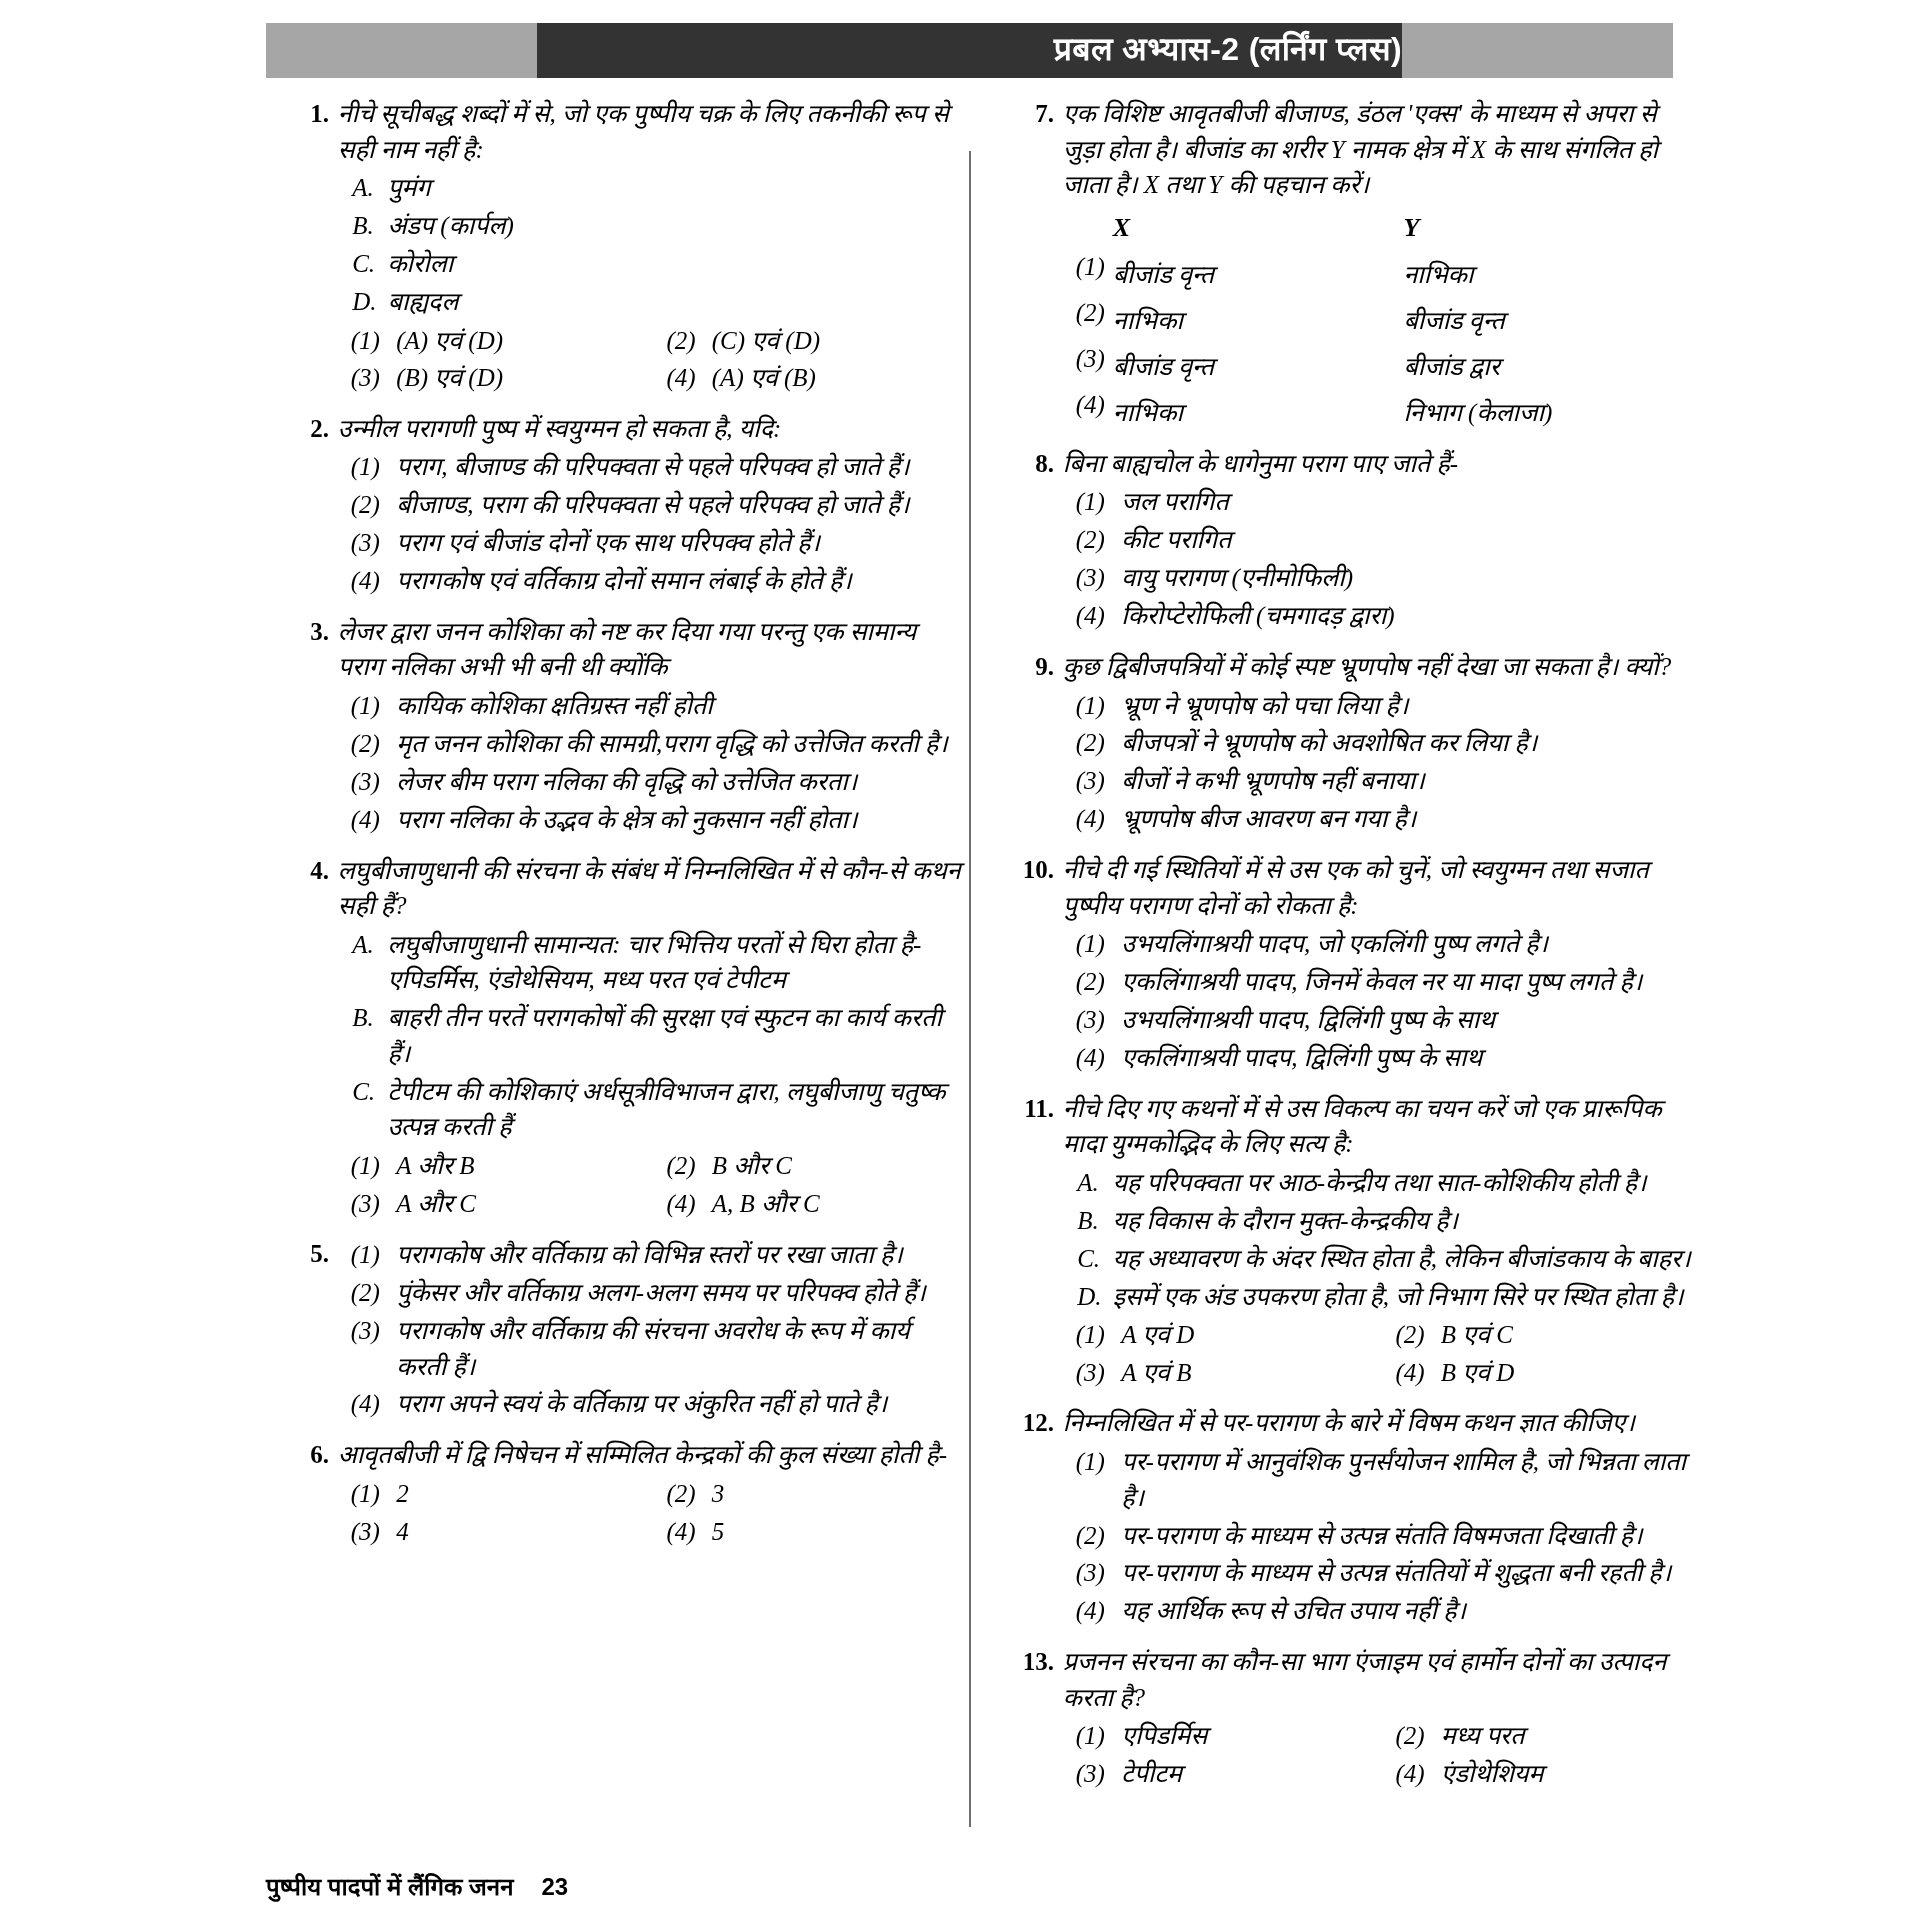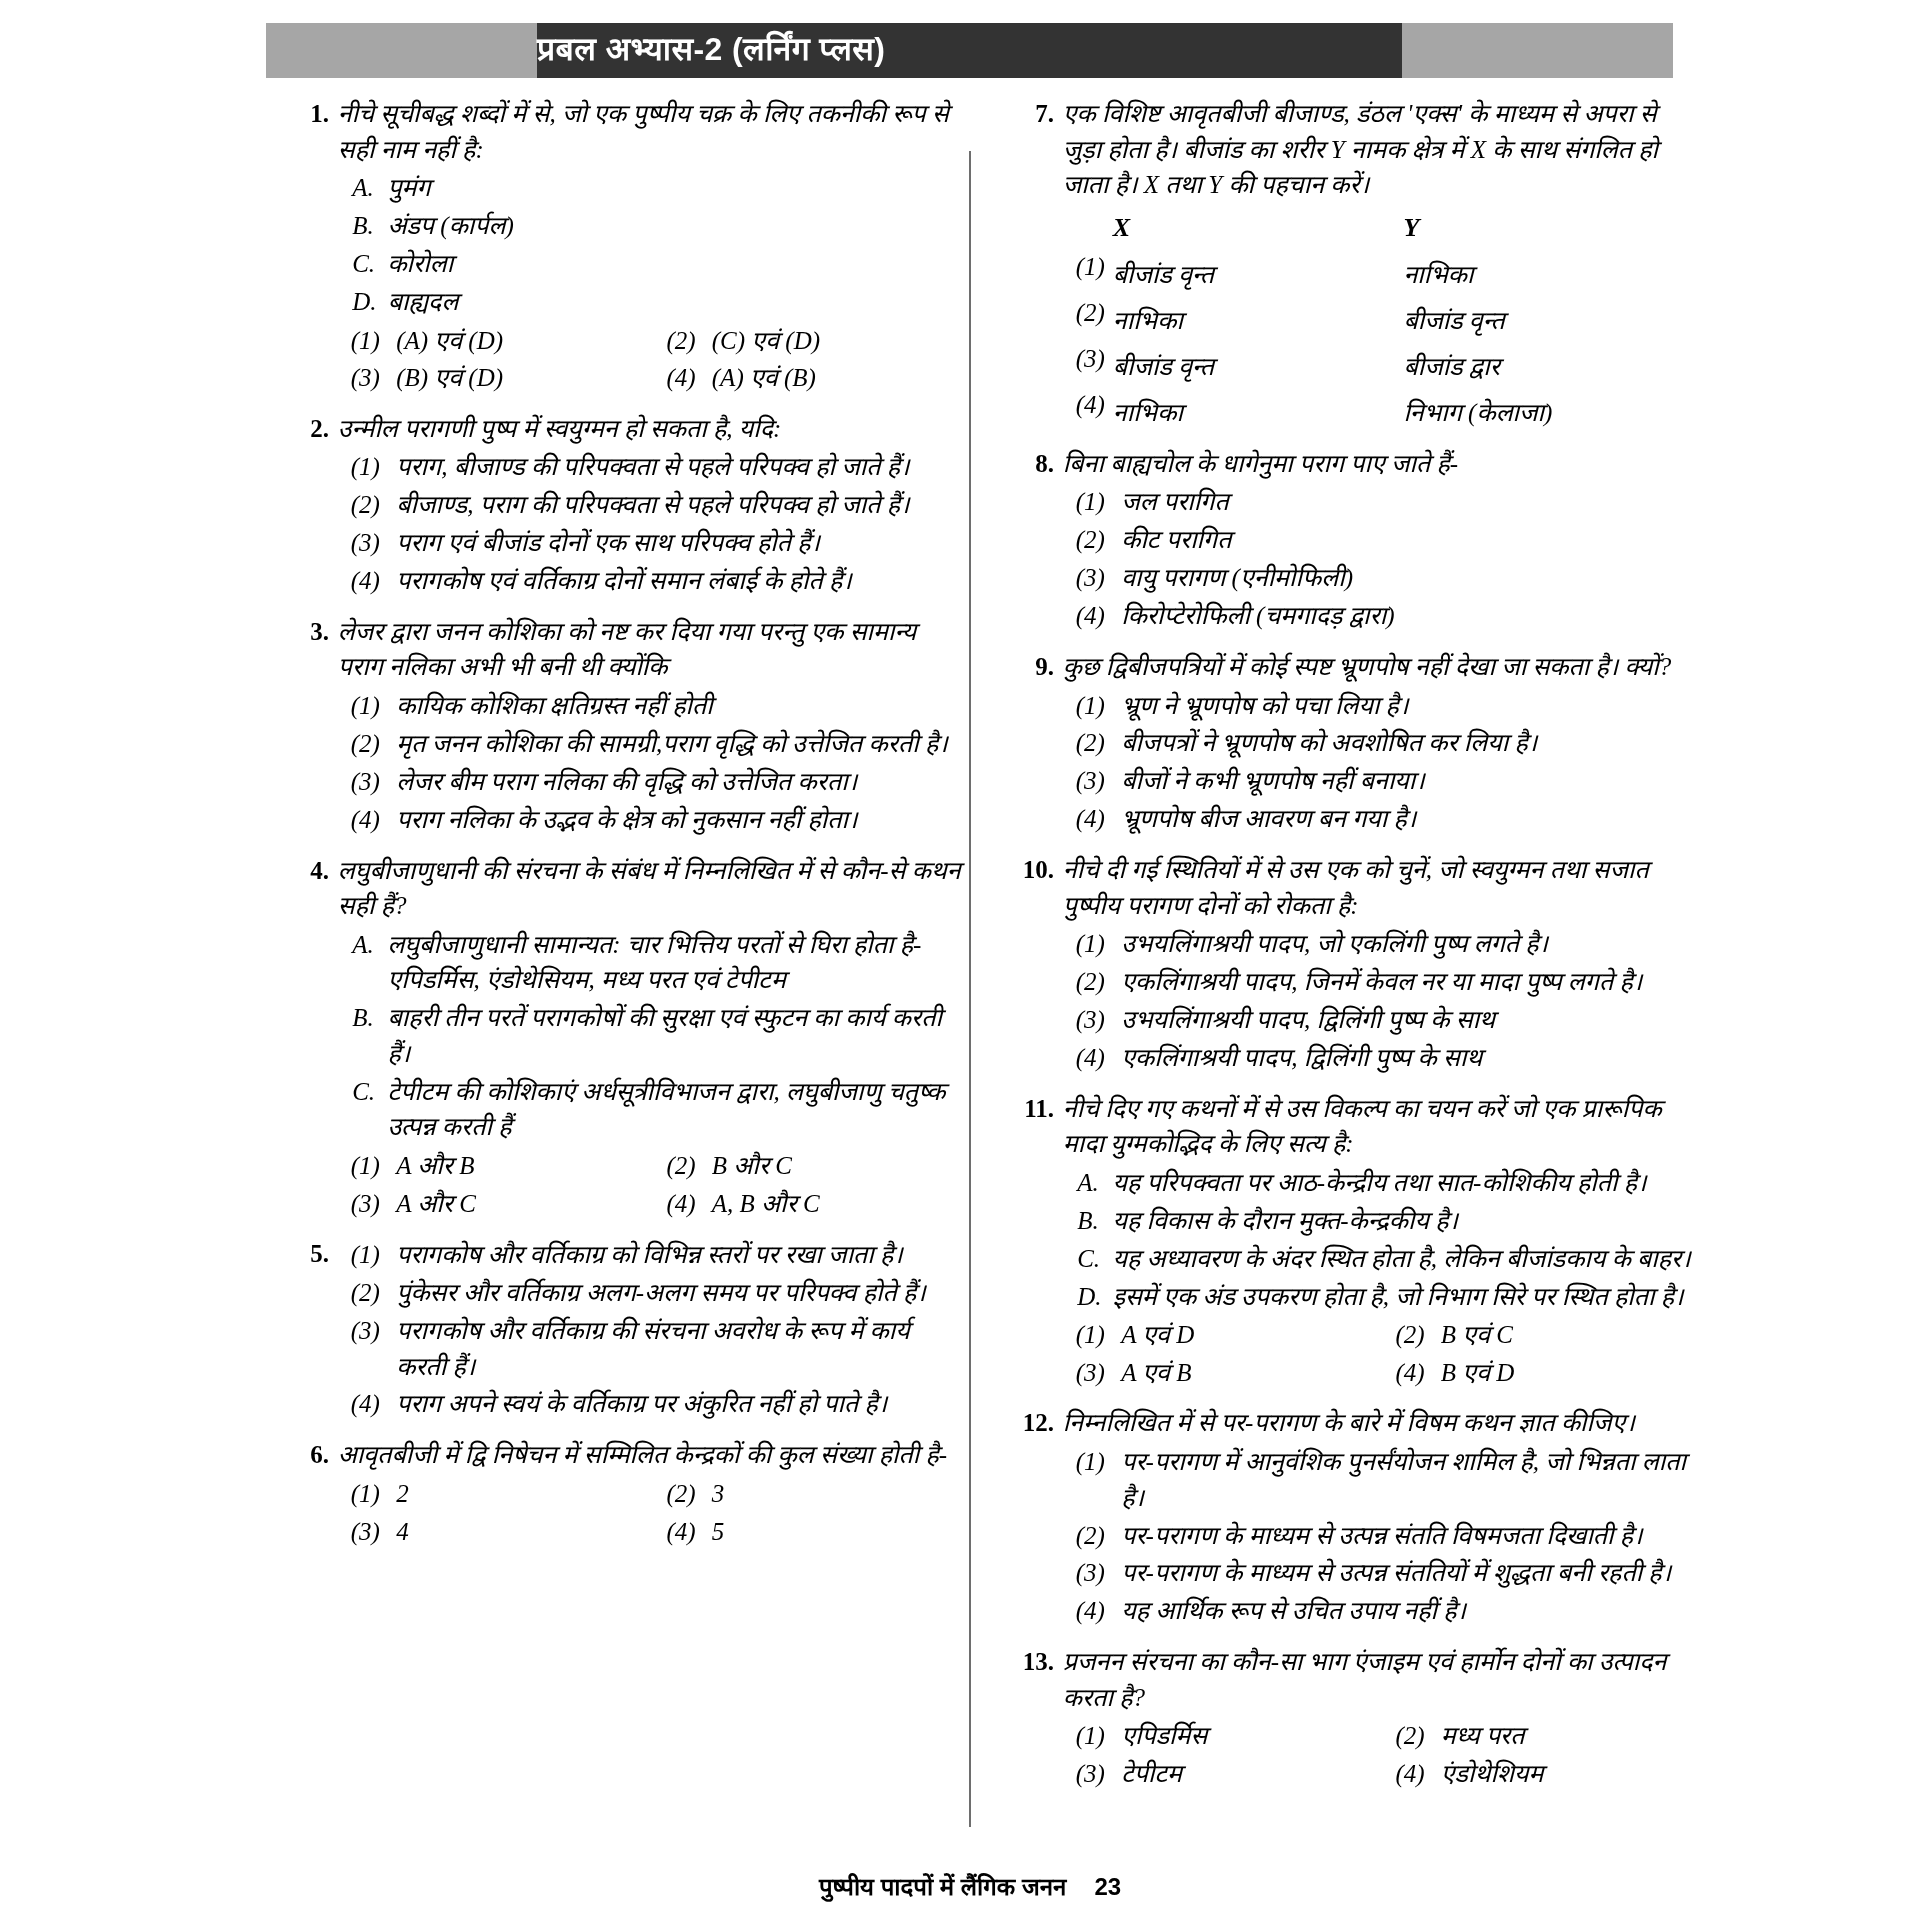--- a/index.html
+++ b/index.html
@@ -28,21 +28,21 @@
   }
   .banner-side {
     background: #a6a6a6;
     flex: 0 0 271px;
   }
   .banner-center {
     background: #333333;
     flex: 1 1 auto;
     display: flex;
     align-items: center;
-    justify-content: flex-start;
+    justify-content: flex-end;
   }
   .banner-title {
     color: #ffffff;
     font-family: "Liberation Sans", "DejaVu Sans", sans-serif;
     font-size: 32px;
     font-weight: bold;
     letter-spacing: 0.4px;
     white-space: nowrap;
     line-height: 1;
     padding-bottom: 2.4px;
@@ -180,21 +180,21 @@
   }
 
   
   .footer {
     position: absolute;
     left: 266px;
     top: 1869px;
     width: 1408px;
     display: flex;
     align-items: baseline;
-    justify-content: center;
+    justify-content: flex-start;
   }
   .footer-chapter {
     font-family: "Liberation Sans", "DejaVu Sans", sans-serif;
     font-size: 24px;
     font-weight: bold;
   }
   .footer-page {
     font-family: "Liberation Sans", "DejaVu Sans", sans-serif;
     font-size: 24px;
     font-weight: bold;

